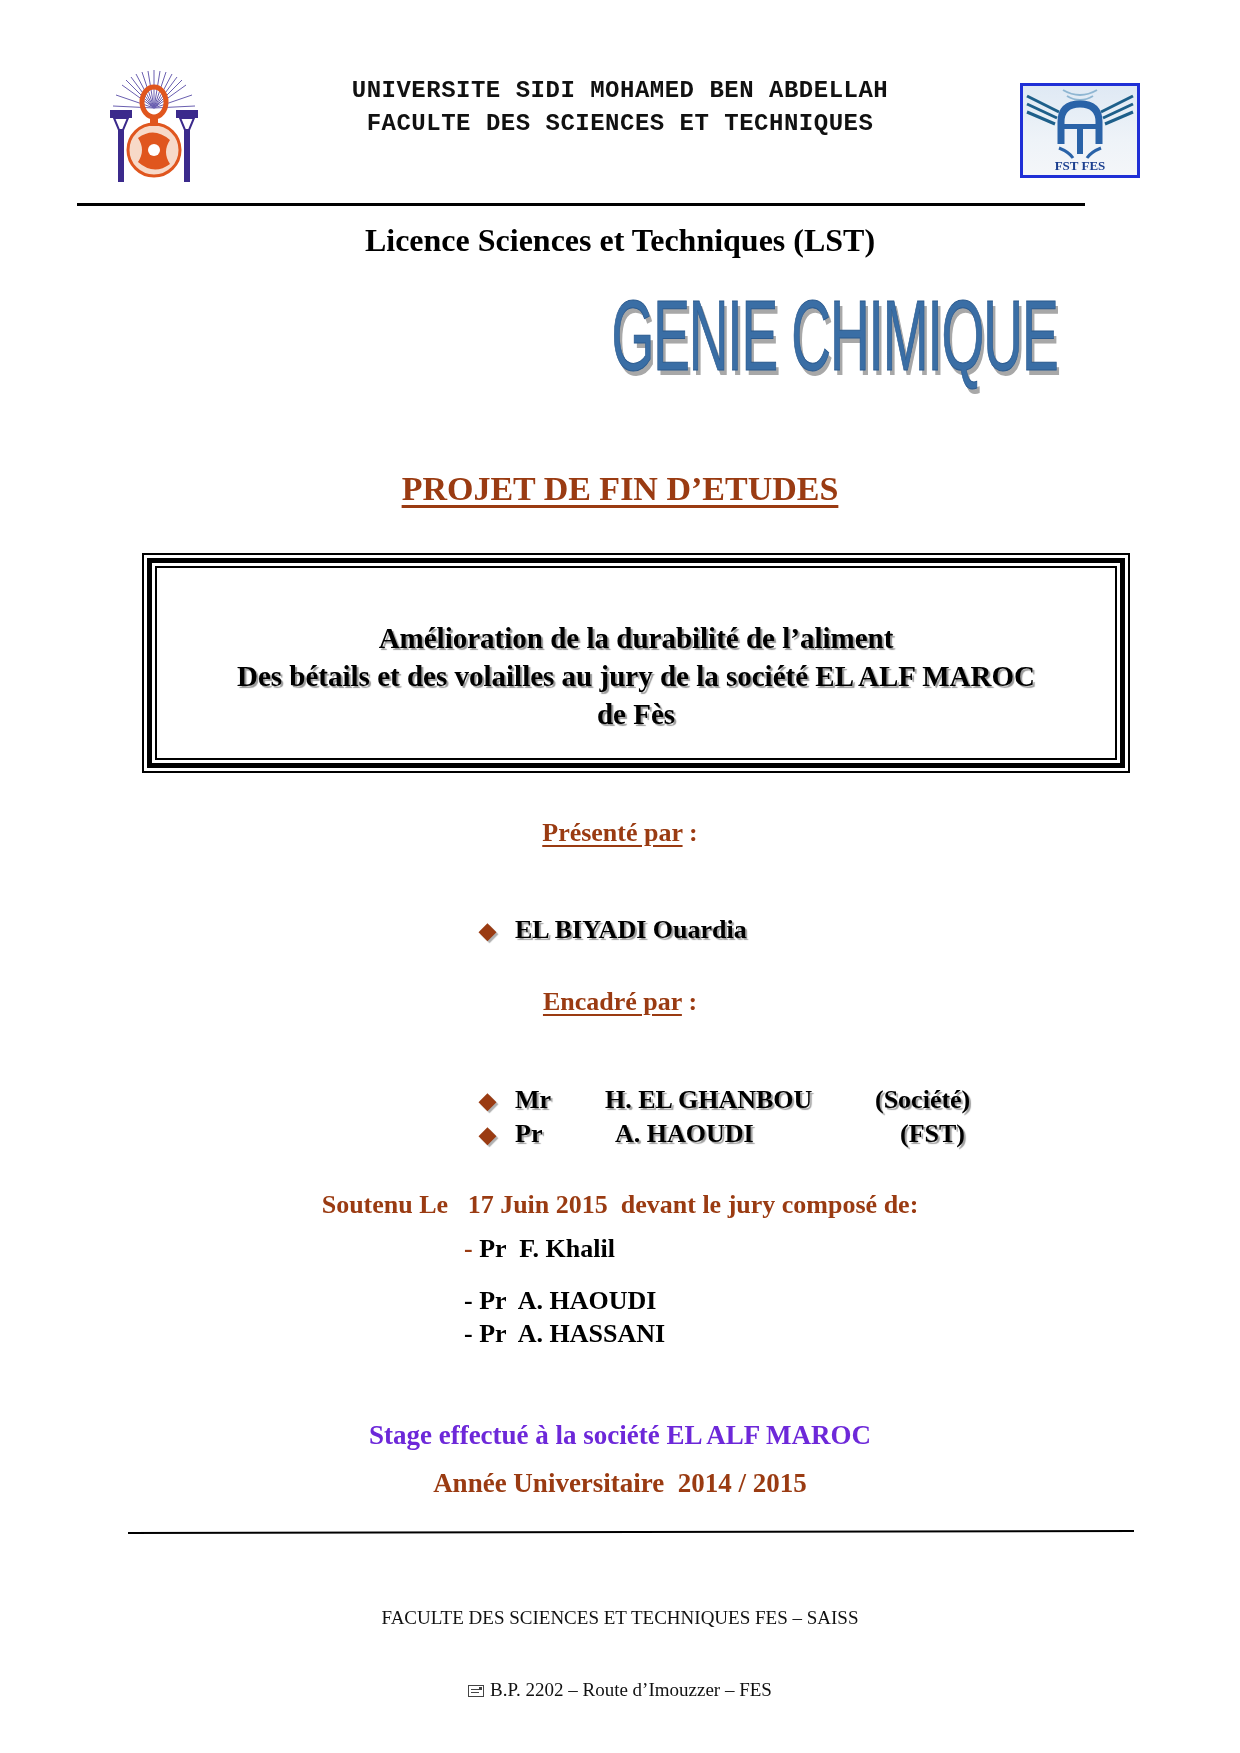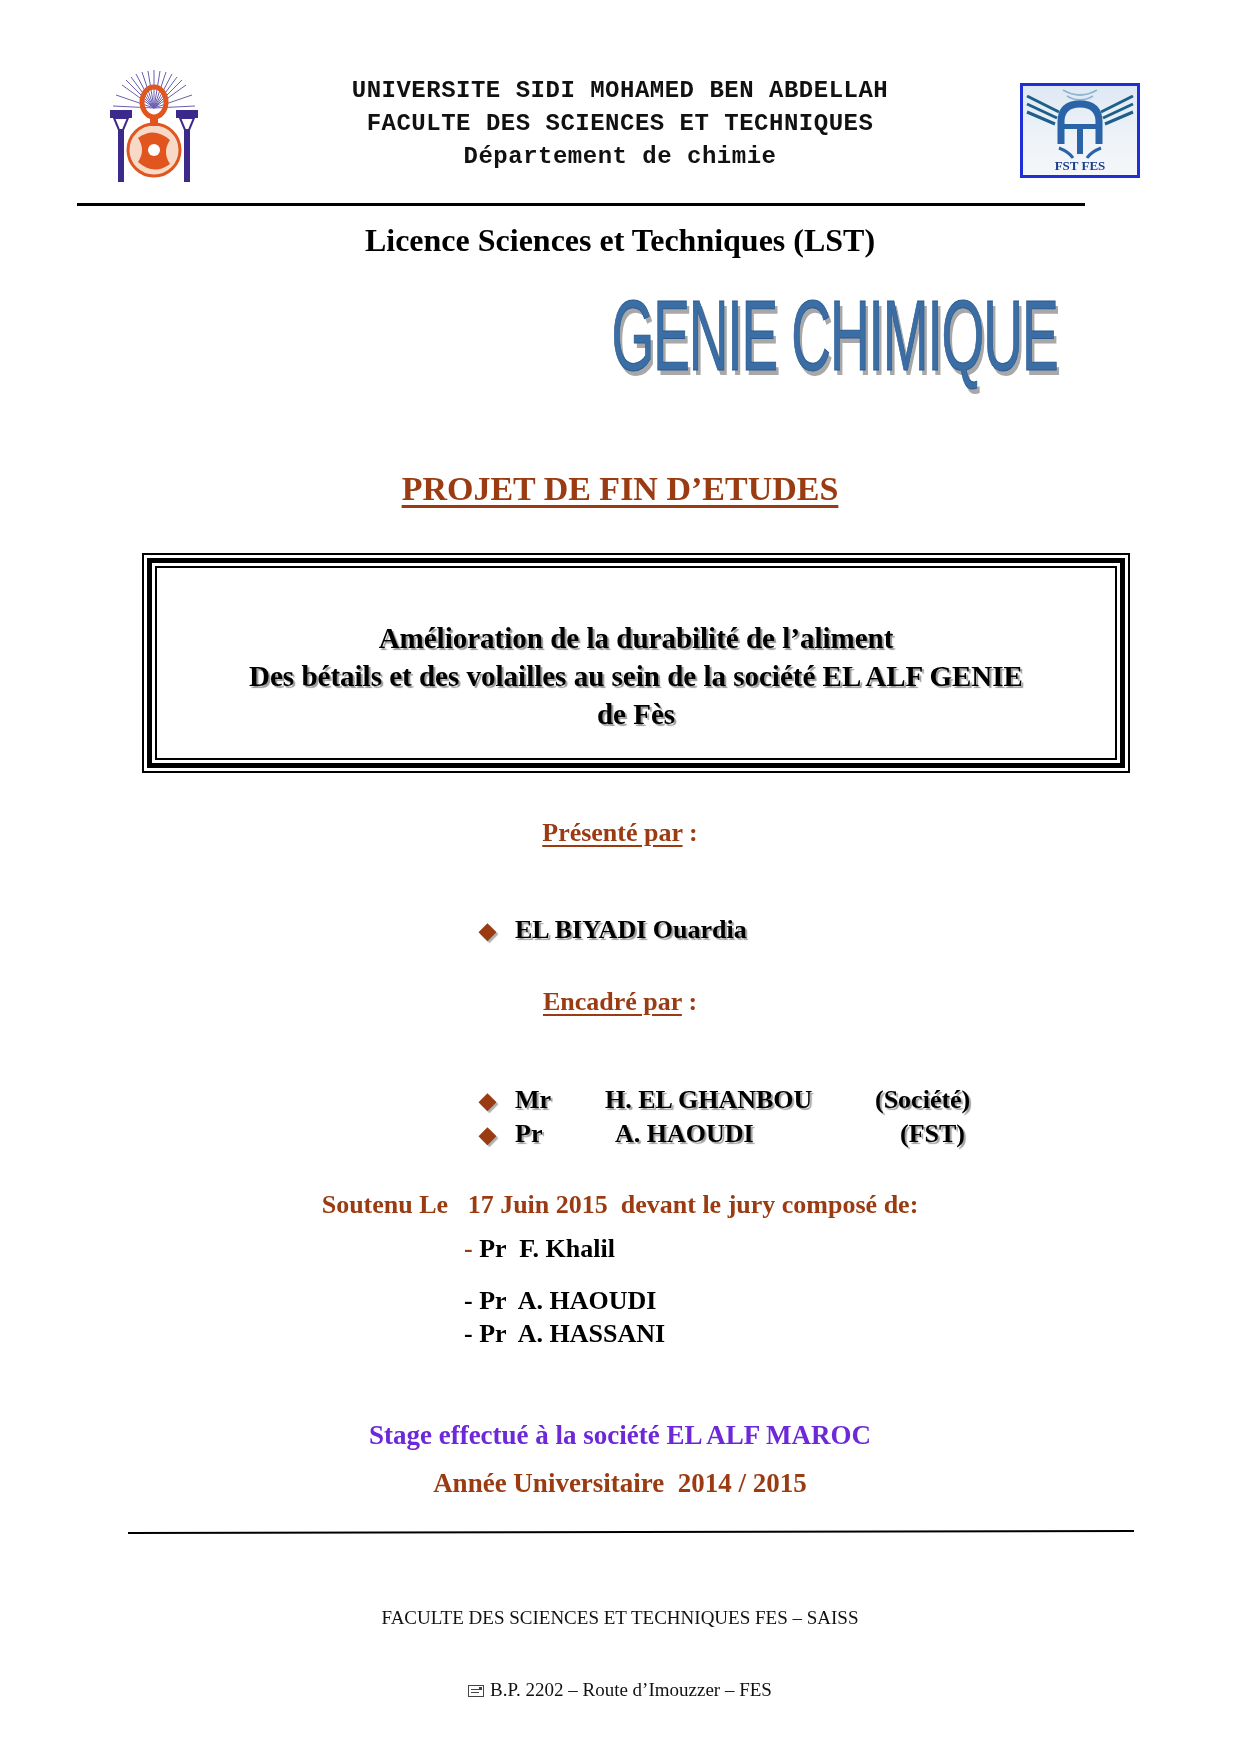--- a/index.html
+++ b/index.html
@@ -84,21 +84,20 @@
     <circle cx="46" cy="82" r="26" fill="#f7d9c8" stroke="#e0561e" stroke-width="3"></circle>
     <path d="M30 70 Q46 58 62 72 Q54 84 62 96 Q46 108 30 94 Q38 82 30 70 Z" fill="#e0561e"></path>
     <circle cx="46" cy="82" r="6" fill="#fff"></circle>
     <rect x="42" y="50" width="8" height="8" fill="#e0561e"></rect>
   </svg>
 </div>
 
 <div class="abs hdr-text">
   <div>UNIVERSITE SIDI MOHAMED BEN ABDELLAH</div>
   <div>FACULTE DES SCIENCES ET TECHNIQUES</div>
-  <div>Département de chimie</div>
 </div>
 
 <div class="abs logo-right">
   <svg width="114" height="89" viewBox="0 0 114 89">
     <g stroke="#1d5f8a" stroke-width="3" fill="none">
       <path d="M4 10 L36 26"></path>
         <path d="M4 18 L34 32"></path>
         <path d="M4 26 L32 38"></path>
       <path d="M110 10 L78 26"></path>
         <path d="M110 18 L80 32"></path>
@@ -125,21 +124,21 @@
 </div>
 
 <div class="abs pfe">
   <span>PROJET DE FIN D’ETUDES</span>
 </div>
 
 <div class="abs box-outer">
   <div class="box-mid">
     <div class="box-inner">
       <div class="box-line">Amélioration de la durabilité de l’aliment</div>
-      <div class="box-line">Des bétails et des volailles au sein de la société EL ALF GENIE</div>
+      <div class="box-line">Des bétails et des volailles au jury de la société EL ALF MAROC</div>
       <div class="box-line">de Fès</div>
     </div>
   </div>
 </div>
 
 <div class="abs section-label" style="top:818px;"><span class="u">Présenté par</span><span> :</span></div>
 
 <div class="abs bullet-row" style="left:466px; top:885px;">
   <span class="diamond">◆</span><span>EL BIYADI Ouardia</span>
 </div>

